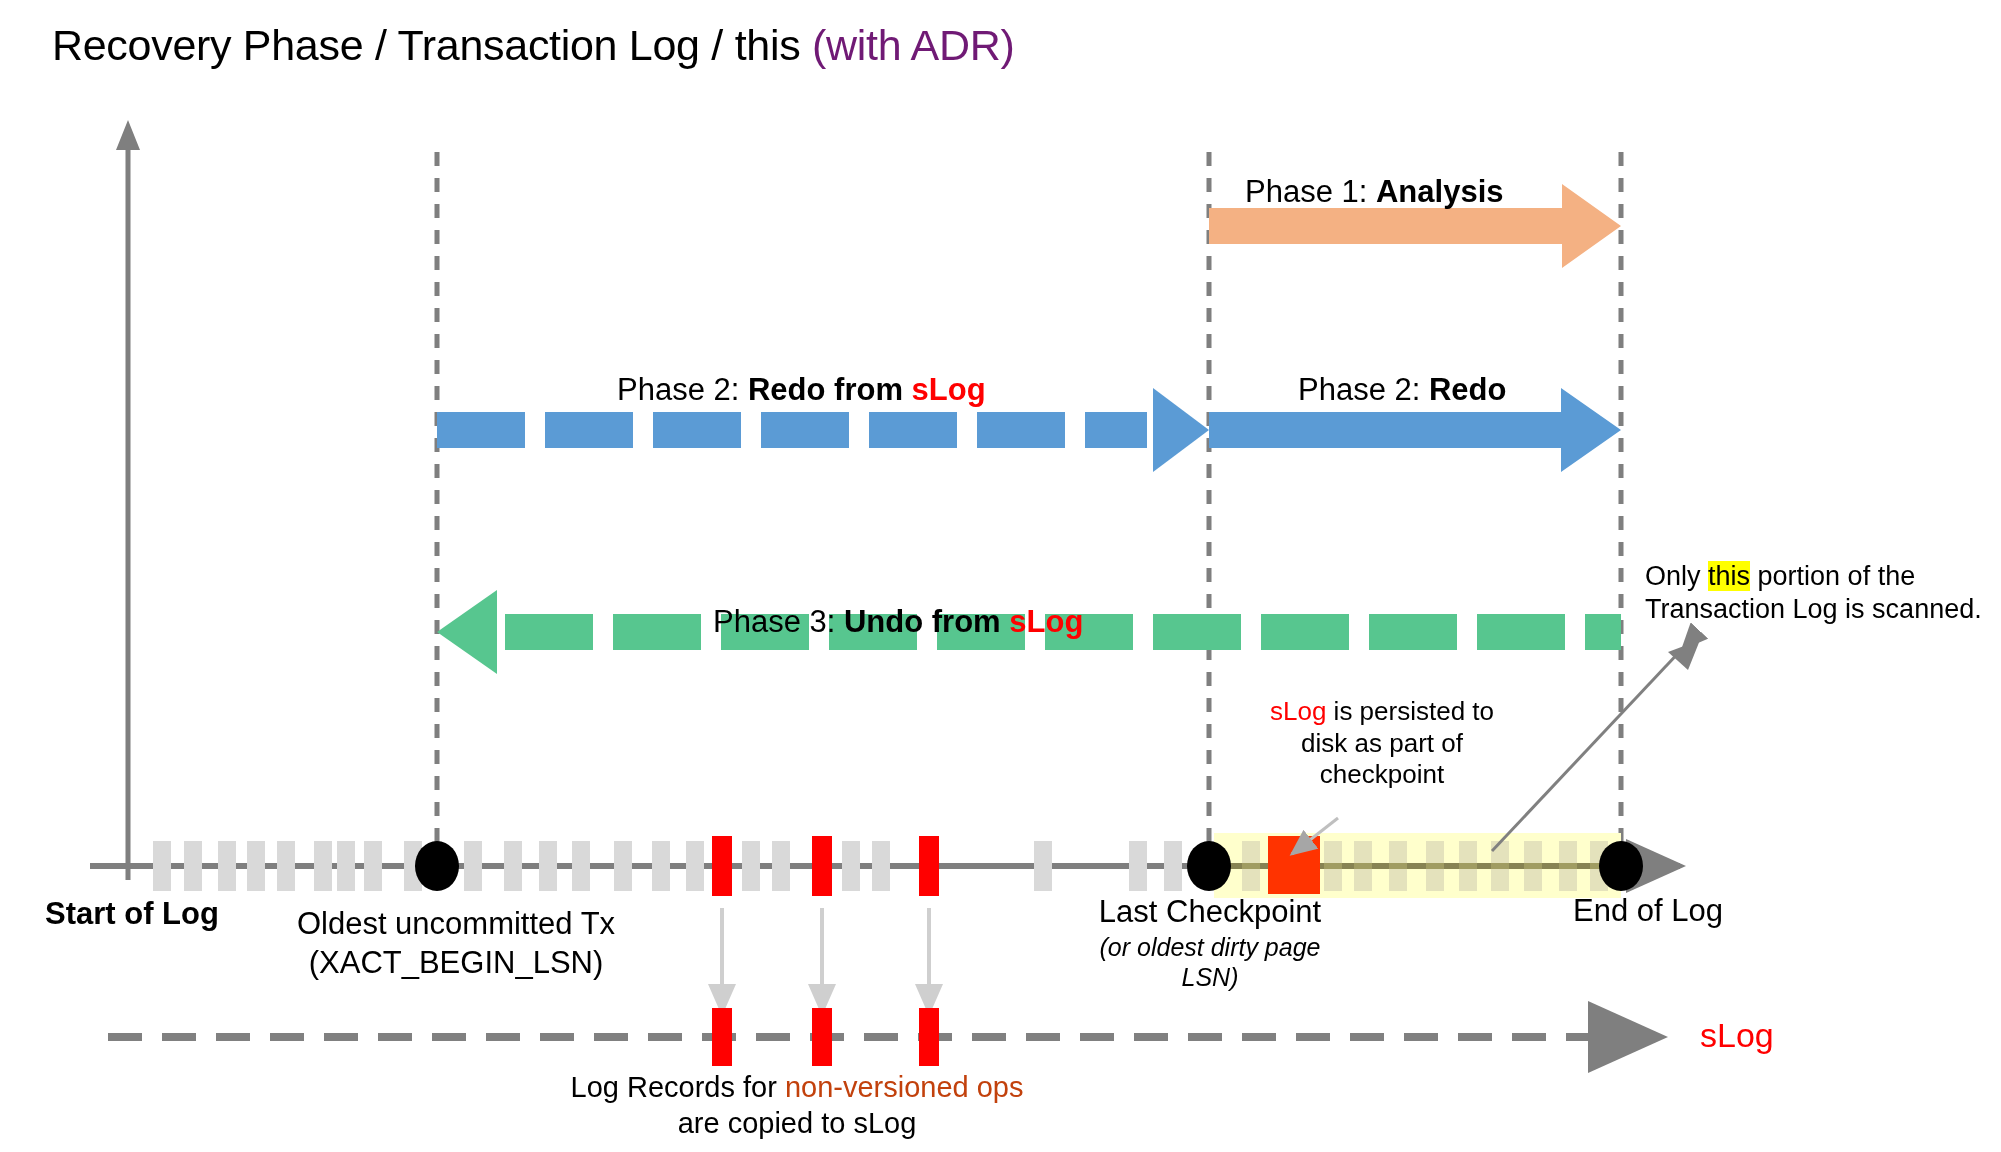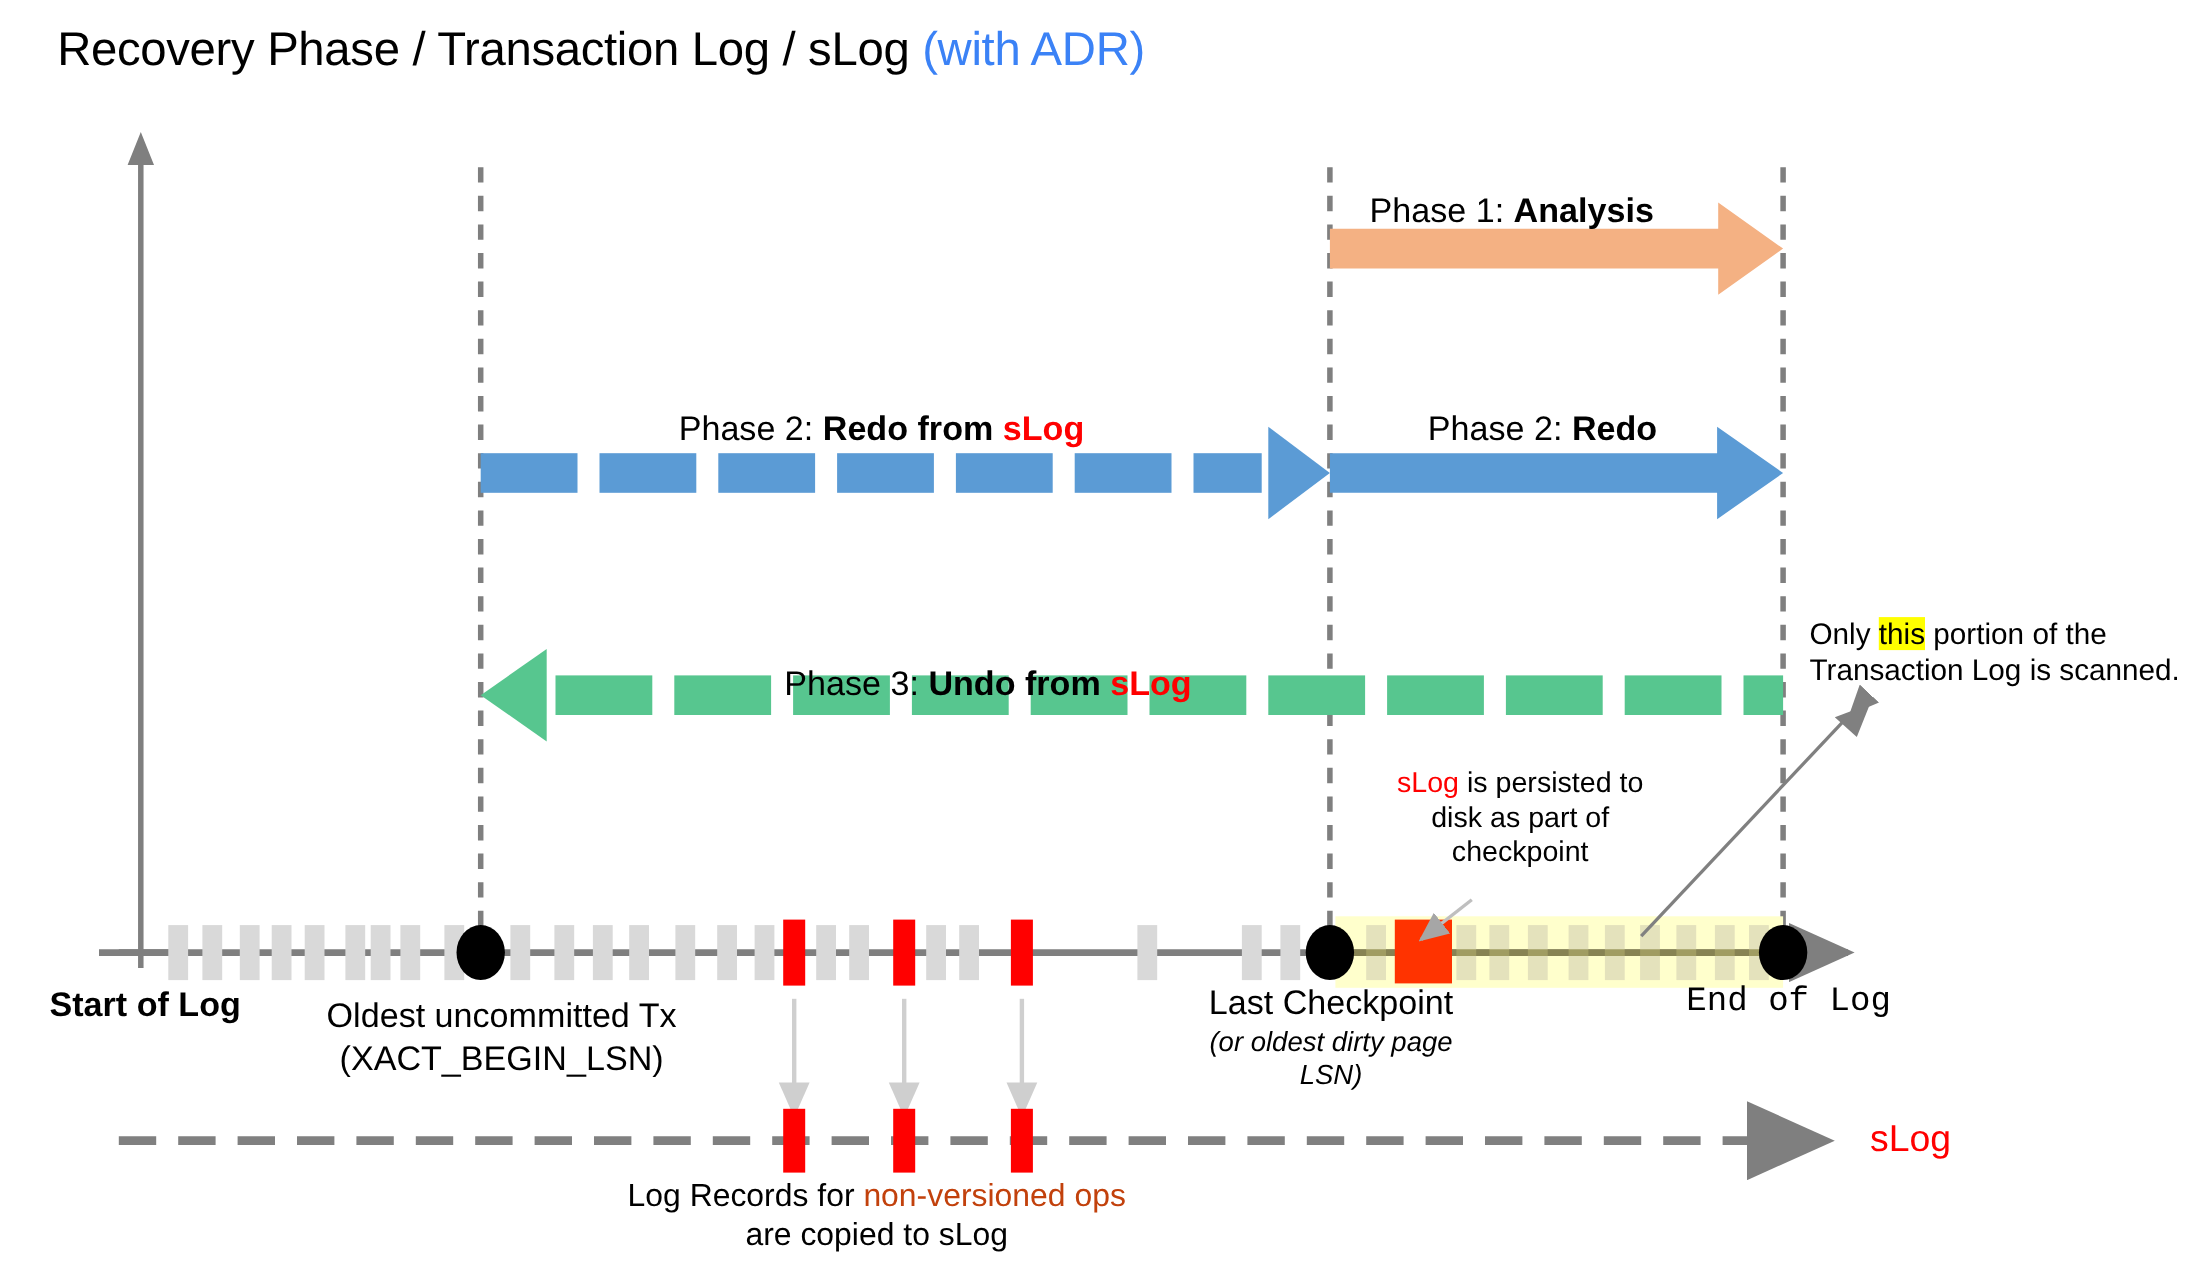--- a/index.html
+++ b/index.html
@@ -10,21 +10,21 @@
     color:#000000;
   }
   .stage{position:absolute;left:0;top:0;width:2001px;height:1152px;}
   .svgroot{position:absolute;left:0;top:0;width:2001px;height:1152px;}
 
   .txt{position:absolute;white-space:nowrap;line-height:1.18;}
 
   #title{
     left:52px;top:20px;font-size:43px;letter-spacing:-0.3px;
   }
-  #title .adr{color:#3b82f6;text-align:right;}
+  #title .adr{color:#701a75;text-align:right;}
 
   .phase-label{font-size:31px;white-space:nowrap;}
   .phase-label .bold{font-weight:bold;}
   .phase-label .slog{font-weight:bold;color:#ff0000;}
 
   #lbl-analysis{left:1245px;top:174px;}
   #lbl-redo-slog{left:617px;top:372px;}
   #lbl-redo{left:1298px;top:372px;}
   #lbl-undo-slog{left:713px;top:576px;margin-top:28px;}
 
@@ -32,21 +32,21 @@
   #anno-checkpoint{left:1252px;top:696px;width:260px;white-space:normal;}
   #anno-checkpoint .slog{color:#ff0000;}
   #anno-scanned{left:1645px;top:560px;width:345px;text-align:left;white-space:normal;font-size:27px;}
   #anno-scanned .hl{background:#ffff00;}
 
   .axis-label{font-size:31px;font-weight:bold;}
   #lbl-start-of-log{left:45px;top:896px;}
   #lbl-oldest{left:291px;top:905px;width:330px;text-align:center;white-space:normal;font-size:31px;line-height:1.25;}
   #lbl-checkpoint{left:1085px;top:893px;width:250px;text-align:center;white-space:normal;font-size:31px;line-height:1.2;}
   #lbl-checkpoint .sub{font-style:italic;font-size:25px;display:block;margin-top:2px;}
-  #lbl-endoflog{left:1533px;top:893px;width:190px;text-align:left;font-size:31px;font-family:Liberation Mono, monospace;}
+  #lbl-endoflog{left:1533px;top:893px;width:190px;text-align:right;font-size:31px;}
   #lbl-translog{left:1697px;top:845px;font-size:34px;}
   #lbl-slog-right{left:1700px;top:1015px;font-size:34px;color:#ff0000;}
   #lbl-logrecords{left:497px;top:1069px;width:600px;text-align:center;white-space:normal;font-size:29px;line-height:1.25;}
   #lbl-logrecords .nv{color:#c2410c;}
 </style>
 </head>
 <body>
 
 <div class="stage">
 
@@ -205,21 +205,21 @@
     <g>
       <line x1="108" y1="1037" x2="1660" y2="1037" stroke="#808080" stroke-width="8" stroke-dasharray="34,20" marker-end="url(#mk-gray)"></line>
       <g fill="#ff0000">
         <rect x="712" y="1008" width="20" height="58"></rect>
         <rect x="812" y="1008" width="20" height="58"></rect>
         <rect x="919" y="1008" width="20" height="58"></rect>
       </g>
     </g>
   </svg>
 
-  <div class="txt" id="title"><span>Recovery Phase / Transaction Log / sLog </span><span class="adr">(with ADR)</span></div>
+  <div class="txt" id="title"><span>Recovery Phase / Transaction Log / this </span><span class="adr">(with ADR)</span></div>
 
   <div class="txt phase-label" id="lbl-analysis"><span>Phase 1: </span><span class="bold">Analysis</span></div>
 
   <div class="txt phase-label" id="lbl-redo-slog"><span>Phase 2: </span><span class="bold">Redo from </span><span class="slog">sLog</span></div>
 
   <div class="txt phase-label" id="lbl-redo"><span>Phase 2: </span><span class="bold">Redo</span></div>
 
   <div class="txt phase-label" id="lbl-undo-slog"><span>Phase 3: </span><span class="bold">Undo from </span><span class="slog">sLog</span></div>
 
   <div class="txt anno" id="anno-checkpoint"><span class="slog">sLog</span><span> is persisted to</span><br><span>disk as part of</span><br><span>checkpoint</span></div>

